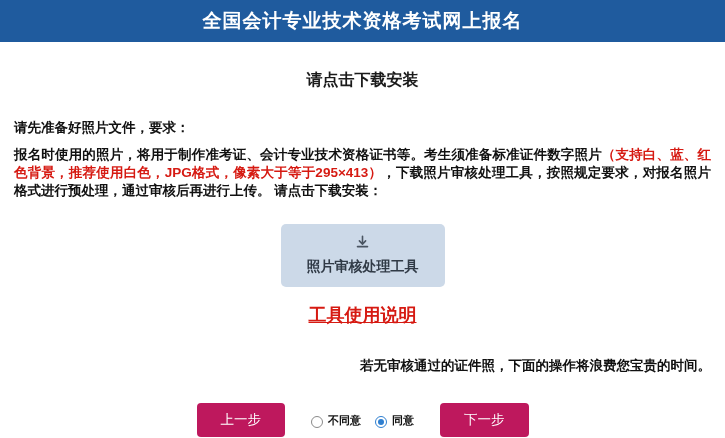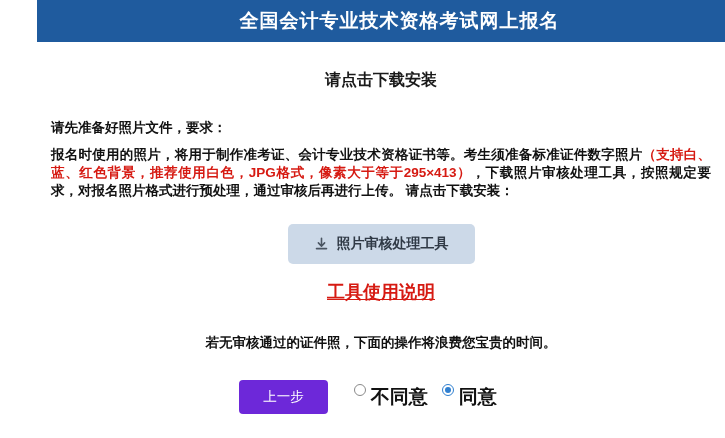--- a/index.html
+++ b/index.html
@@ -14,21 +14,20 @@
     font-family: "Liberation Sans", sans-serif;
     font-size: 13px;
     color: #000000;
     overflow: hidden;
   }
   .page {
     position: relative;
     width: 725px;
     height: 438px;
     background: #ffffff;
-    padding-left: 37px;
   }
   .header-bar {
     width: 725px;
     height: 42px;
     background: #1f5b9e;
     display: flex;
     align-items: center;
     justify-content: center;
   }
   .header-title {
@@ -78,75 +77,76 @@
     gap: 8px;
     background: #ccd9e8;
     color: #303a46;
     border: none;
     border-radius: 5px;
     padding: 11px 26px;
     font-size: 14px;
     font-weight: bold;
     font-family: "Liberation Sans", sans-serif;
     cursor: pointer;
+    flex-direction: column;
   }
   .dl-icon {
     width: 15px;
     height: 15px;
     display: inline-block;
     position: relative;
   }
   .link-wrap {
     display: flex;
     justify-content: center;
     margin-top: 16px;
   }
   .tool-link {
     color: #d61a12;
     font-size: 18px;
     font-weight: bold;
     text-decoration: underline;
     cursor: pointer;
   }
   .notice {
-    text-align: center;
+    text-align: right;
     margin-top: 30px;
     font-size: 13.5px;
     font-weight: bold;
     color: #111111;
   }
   .actions {
     display: flex;
     align-items: center;
     justify-content: center;
     gap: 0;
     margin-top: 28px;
   }
   .btn {
-    background: #6d28d9;
+    background: #be185d;
     color: #ffffff;
     border: none;
     border-radius: 4px;
     font-size: 13.5px;
     font-family: "Liberation Sans", sans-serif;
     padding: 8px 24px;
     cursor: pointer;
     min-width: 78px;
   }
   .radio-group {
     display: flex;
     align-items: center;
     gap: 14px;
     margin: 0 26px;
   }
   .radio-opt {
     display: inline-flex;
-    align-items: flex-start;
+    align-items: flex-end;
     gap: 5px;
-    font-size: 19px;
+    font-size: 11px;
     font-weight: bold;
     color: #111111;
     cursor: pointer;
   }
   .radio-dot {
     width: 12px;
     height: 12px;
     border: 1px solid #8a8a8a;
     border-radius: 50%;
     background: #ffffff;
@@ -209,16 +209,17 @@
         <label class="radio-opt">
           <span class="radio-dot"></span>
           <span>不同意</span>
         </label>
         <label class="radio-opt">
           <span class="radio-dot checked"></span>
           <span>同意</span>
         </label>
       </div>
 
+      <button class="btn">下一步</button>
     </div>
   </div>
 
 </div>
 
 </body></html>

